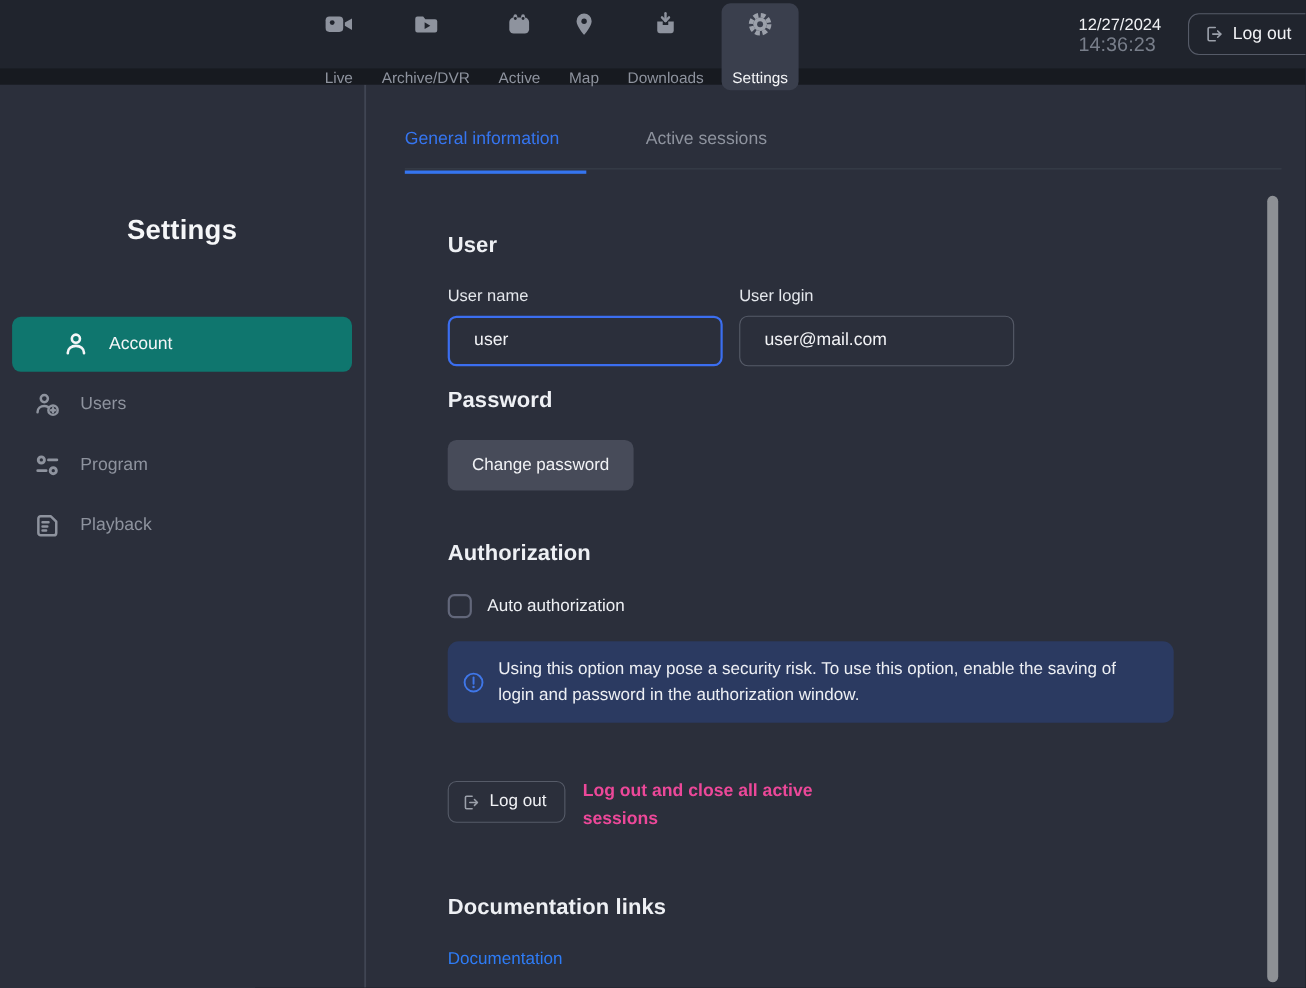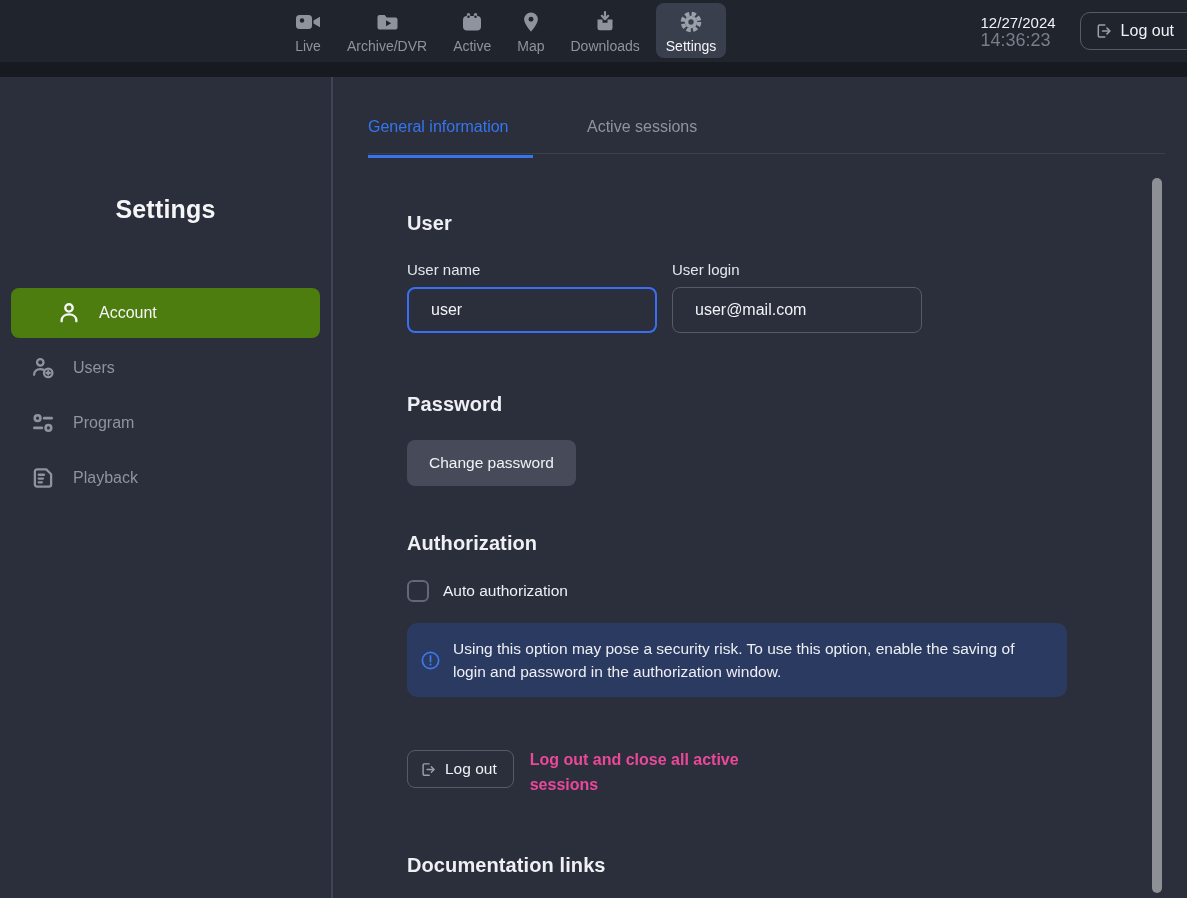--- a/index.html
+++ b/index.html
@@ -5,21 +5,21 @@
   * { margin:0; padding:0; box-sizing:border-box; }
   html,body { background:#14161c; }
   body { font-family:"Liberation Sans", sans-serif; }
   .app { position:relative; width:1187px; height:898px; background:#2b2f3b; overflow:hidden; }
 
   
   .topbar { position:absolute; top:0; left:0; width:100%; height:62px; background:#20242d; z-index:5; }
   .subbar { position:absolute; top:62px; left:0; width:100%; height:15px; background:#171a20; z-index:4; }
   .topnav { position:absolute; left:285px; top:3px; display:flex; gap:6px; align-items:stretch; }
   .nav-item { display:flex; flex-direction:column; align-items:center; justify-content:flex-start;
-    padding:6px 10px 4px; border-radius:8px; color:#8e939e; cursor:pointer; }
+    padding:6px 10px 4px; border-radius:8px; color:#8e939e; cursor:pointer;gap:24px; }
   .nav-item .nicon { height:26px; display:flex; align-items:center; justify-content:center; }
   .nav-item .nlabel { font-size:14px; margin-top:3px; white-space:nowrap; }
   .nav-item.active { background:#3a3f4d; color:#9ba0aa; }
   .nav-item.active .nlabel { color:#f4f5f7; }
   .top-right { position:absolute; right:0; top:0; height:62px; display:flex; align-items:center; }
   .datetime { text-align:left; margin-right:14px; }
   .datetime .date { color:#f1f2f5; font-size:15px; line-height:18px; }
   .datetime .time { color:#787e8a; font-size:18px; line-height:17px; }
   .logout-top { position:relative; right:-10px; display:flex; align-items:center; gap:8px;
     background:transparent; border:1px solid #565b68; border-radius:10px; color:#f1f2f5;
@@ -30,21 +30,21 @@
   .sidebar { width:331px; height:100%; background:#2b2f3b; flex:none; position:relative; }
   .vdivider { width:2px; height:100%; background:#4045533; background:#404553; flex:none; }
   .main { flex:1; position:relative; background:#2b2f3b; }
 
   
   .sb-title { color:#f5f6f8; font-size:25px; font-weight:bold; text-align:center; padding-top:118px; letter-spacing:0.2px; }
   .sb-menu { margin-top:64px; }
   .sb-item { display:flex; align-items:center; gap:16px; height:50px; margin:0 11px 5px;
     padding-left:18px; border-radius:8px; color:#8e939e; font-size:16px; cursor:pointer; }
   .sb-item .sicon { width:28px; height:28px; display:flex; align-items:center; justify-content:center; }
-  .sb-item.active { background:#4d7c0f; color:#f4f5f7;padding-left:44px; }
+  .sb-item.active { background:#0f766e; color:#f4f5f7;padding-left:44px; }
 
   
   .tabs { position:absolute; top:0; left:0; right:0; height:78px; }
   .tabs .tabline { position:absolute; left:35px; right:22px; top:76px; height:1px; background:#3a3f4b; }
   .tab { position:absolute; top:41px; font-size:16px; cursor:pointer; }
   .tab.t0 { left:35px; color:#3575f0; padding:0 24px 19px 0; border-bottom:3px solid #3575f0; }
   .tab.t1 { left:254px; color:#8e939e; }
 
   
   .scrollpane { position:absolute; top:78px; left:0; right:0; bottom:0; padding:57px 0 0 74px; overflow:hidden; }
@@ -53,21 +53,21 @@
 
   h2.sec { color:#eef0f4; font-size:20px; font-weight:600; letter-spacing:0.1px; }
   .fields { display:flex; gap:15px; margin-top:26px; }
   .field { width:250px; }
   .field label { display:block; color:#e4e7ec; font-size:15px; margin-bottom:9px; }
   .field input { width:250px; height:46px; background:transparent; border-radius:8px;
     color:#f2f3f6; font-size:16px; font-family:inherit; padding:0 22px; outline:none; }
   .field input.focused { border:2px solid #3b6ef0; }
   .field input.normal  { border:1px solid #565b68; }
 
-  .sec-password { margin-top:60px; }
+  .sec-password { margin-top:20px; }
   .btn-gray { margin-top:24px; background:#474b59; border:none; border-radius:8px; color:#f1f2f5;
     font-size:15.5px; font-family:inherit; padding:14px 22px; cursor:pointer; display:inline-block; }
 
   .sec-auth { margin-top:46px; }
   .checkrow { display:flex; align-items:center; gap:14px; margin-top:25px; }
   .checkbox { width:22px; height:22px; border:2px solid #62677a; border-radius:6px; background:transparent; cursor:pointer; flex:none; }
   .checkrow .cklabel { color:#eef0f4; font-size:15.5px; }
 
   .banner { margin-top:21px; width:660px; background:#2b3a61; border-radius:10px;
     display:flex; align-items:center; gap:12px; padding:14px 20px 14px 13px; }

